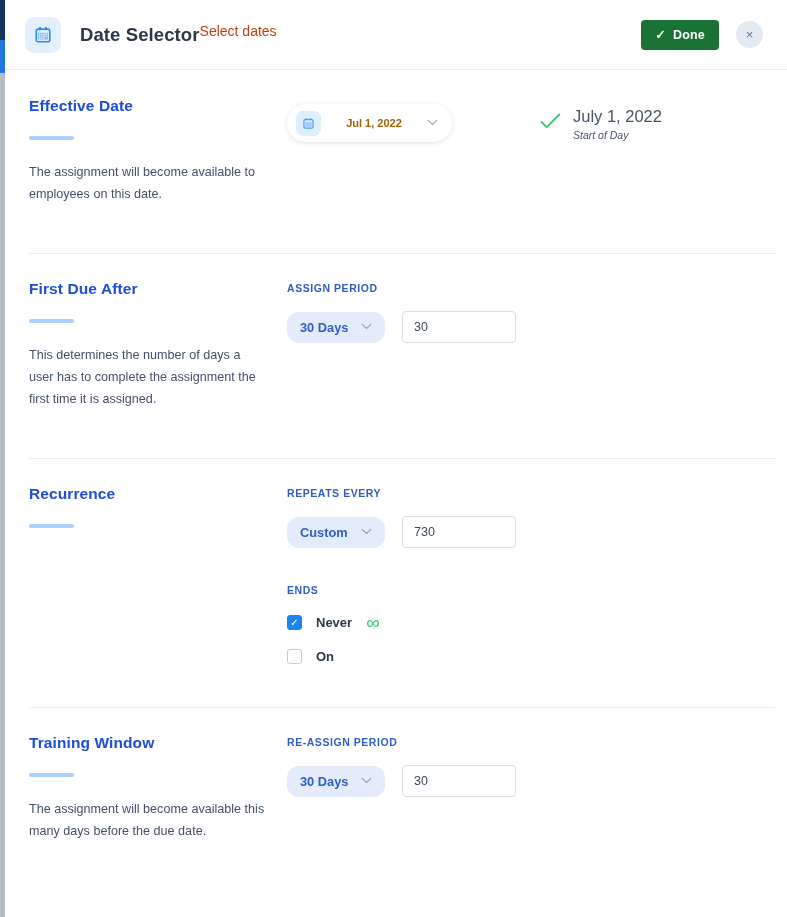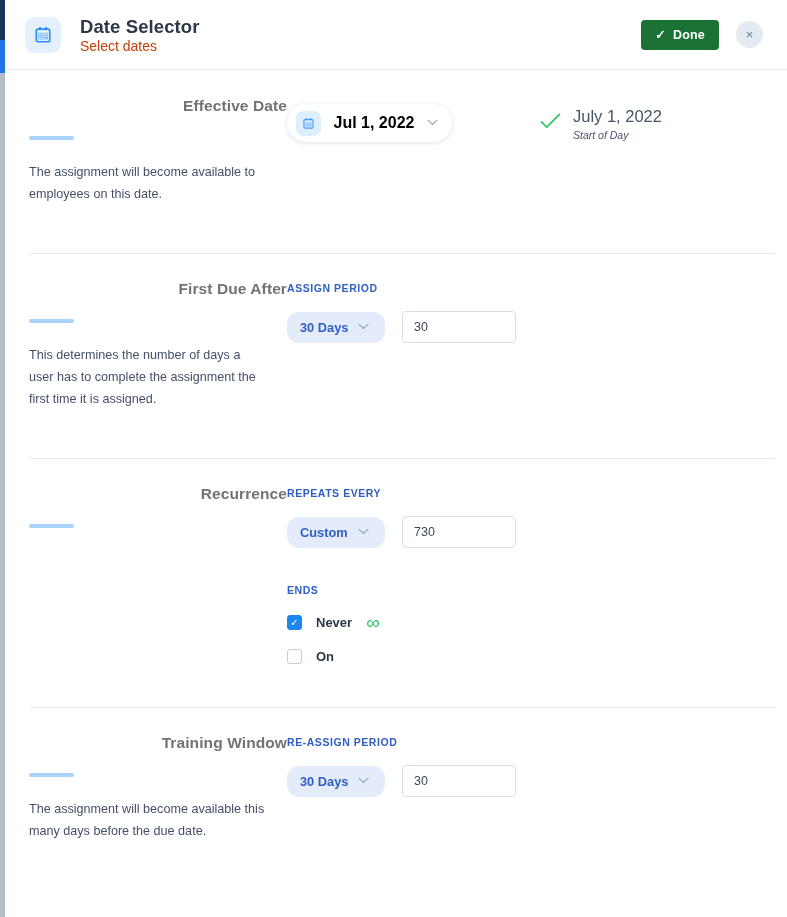--- a/index.html
+++ b/index.html
@@ -61,21 +61,21 @@
     border-radius: 9px;
     background: #e4f0fd;
     display: flex;
     align-items: center;
     justify-content: center;
     flex: 0 0 auto;
   }
   .header-titles {
     margin-left: 19px;
     display: flex;
-    flex-direction: column;
+    flex-direction: row;
     justify-content: flex-start;
   }
   .header-title {
     font-size: 18.5px;
     font-weight: bold;
     color: #2c3847;
     letter-spacing: 0.1px;
     line-height: 1.25;
   }
   .header-subtitle {
@@ -134,23 +134,22 @@
     height: 1px;
     background: #e9ecf0;
   }
   .sec-left {
     width: 258px;
     flex: 0 0 258px;
   }
   .sec-heading {
     font-size: 15.5px;
     font-weight: bold;
-    color: #737373;
+    color: #1d4ed8;
     letter-spacing: 0.1px;
-    text-align: right;
   }
   .sec-rule {
     width: 45px;
     height: 4px;
     border-radius: 2px;
     background: #a9d2fc;
     margin-top: 21px;
   }
   .sec-desc {
     margin-top: 22px;
@@ -200,23 +199,23 @@
     border-radius: 7px;
     background: #ddeefd;
     display: flex;
     align-items: center;
     justify-content: center;
     flex: 0 0 auto;
   }
   .date-pill-text {
     flex: 1 1 auto;
     text-align: center;
-    font-size: 16px;
-    font-weight: bold;
-    color: #000000;
+    font-size: 11px;
+    font-weight: bold;
+    color: #a16207;
     padding: 0 8px;
   }
   .date-pill.disabled .date-pill-text {
     font-style: italic;
     color: #8b95a6;
     font-weight: normal;
     font-size: 14px;
   }
   .chev {
     flex: 0 0 auto;
@@ -251,21 +250,21 @@
     margin-top: 3px;
   }
 
   
   .mini-select {
     height: 31px;
     background: #e4ecfb;
     border-radius: 12px;
     display: flex;
     align-items: center;
-    justify-content: flex-start;
+    justify-content: space-between;
     gap: 10px;
     padding: 0 13px;
     box-sizing: border-box;
     min-width: 98px;
     cursor: pointer;
   }
   .mini-select-text {
     font-size: 12.8px;
     font-weight: bold;
     color: #2f5fc4;

